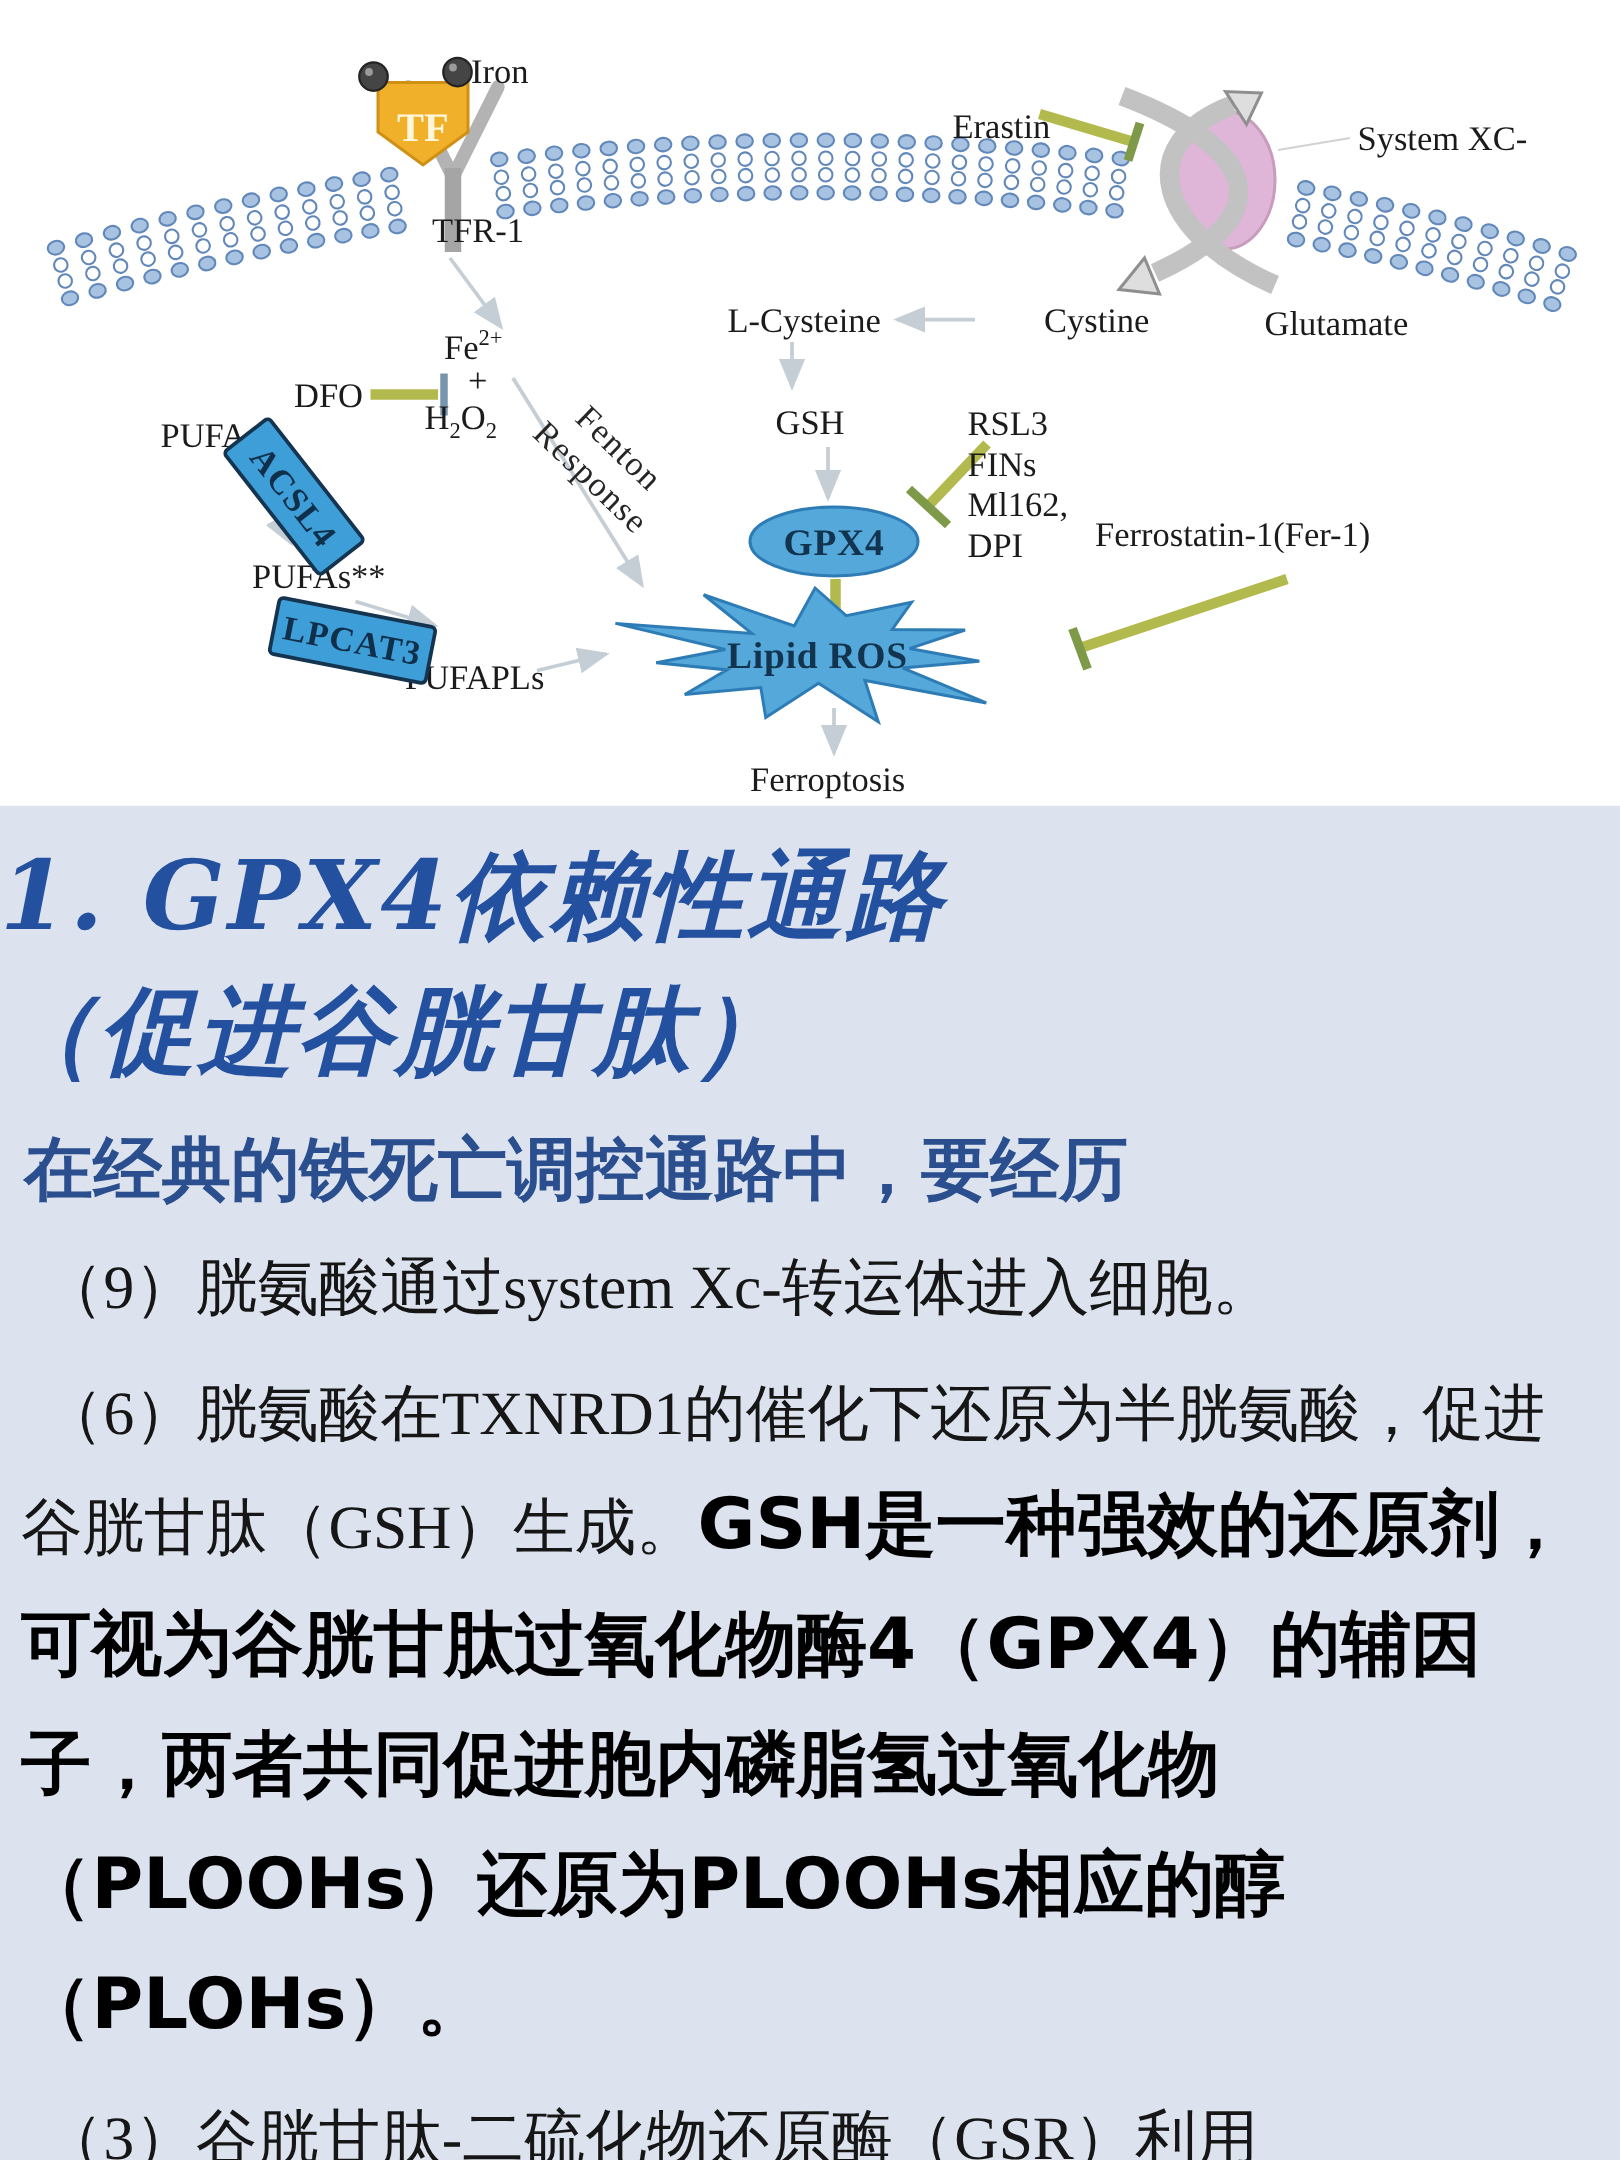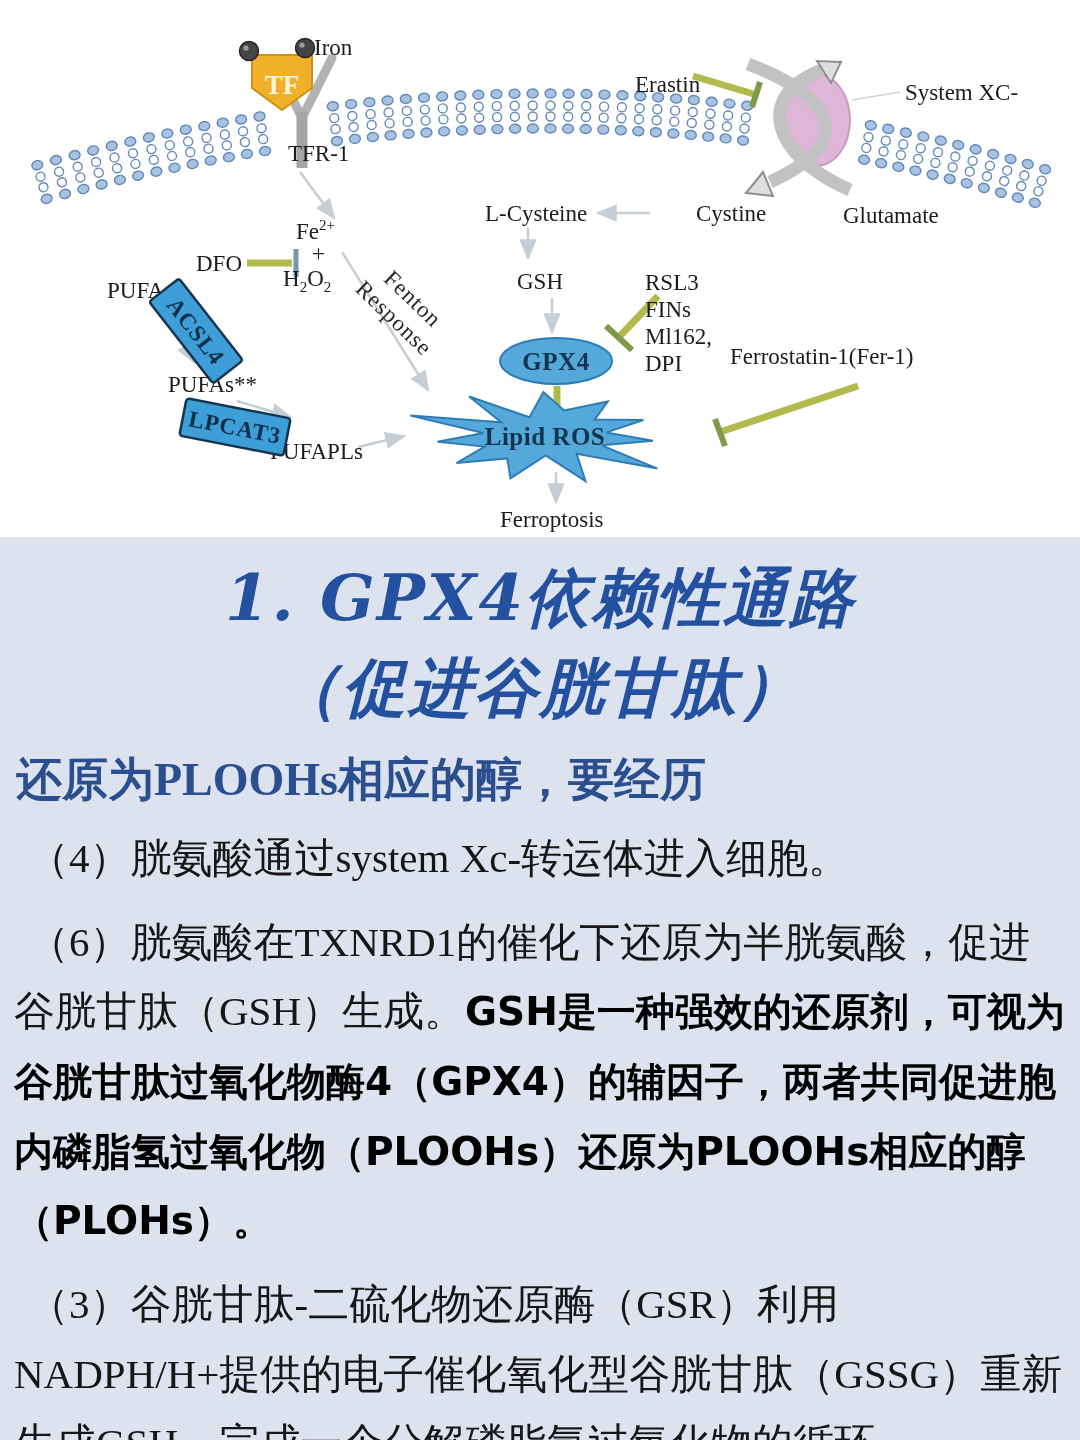--- a/index.html
+++ b/index.html
@@ -17,26 +17,26 @@
   .light-arrow{stroke:#c5ced5;stroke-width:2.5;fill:none}
   .pointer-line{stroke:#d2d2d2;stroke-width:1.5;fill:none}
   .inhib{stroke:#b2ba4e;stroke-width:7;stroke-linecap:butt}
   .inhib-cap{stroke:#7e9a49;stroke-width:6}
   .inhib-cap-slate{stroke:#5c7f90;stroke-width:6}
   .inhib-cap-steel{stroke:#7796ad;stroke-width:5}
   .cres{stroke:#c2c2c2;stroke-width:13;fill:none}
   .cres-head{fill:#dedede;stroke:#8f8f8f;stroke-width:2}
   .enzyme-box{fill:#3e9ed8;stroke:#14344f;stroke-width:2.5}
   .blue-node{fill:#55a8da;stroke:#2e7cb5;stroke-width:2}
-  .title{text-align:center;color:#2450a0;font-weight:bold;font-style:italic;
+  .title{text-align:left;color:#2450a0;font-weight:bold;font-style:italic;
     font-family:"DejaVu Serif","Liberation Serif",serif;font-size:64px;line-height:1.4;letter-spacing:2px}
   .heading{color:#2b4f8e;font-weight:bold;font-size:46px;line-height:1.3;padding:18px 16px 0}
   .body-p{font-size:41px;line-height:1.7;color:#161616;padding:0 14px;margin-top:14px;text-indent:14px}
   .body-p .bold-run{font-weight:bold;color:#000;
-    font-family:"DejaVu Sans","Liberation Sans",sans-serif;font-size:39px}
+    font-family:"DejaVu Sans","Liberation Sans",sans-serif;font-size:47px}
 </style>
 </head>
 <body>
 
 <div class="diagram-section">
 <svg id="pathway-svg" width="1080" height="537" viewBox="0 0 1080 537">
   <defs>
     <marker id="m-arr" markerWidth="11" markerHeight="9" refX="7.5" refY="3.5" orient="auto">
       <path d="M0,0 L8.5,3.5 L0,7 Z" fill="#c5ced5"></path>
     </marker>
@@ -434,17 +434,17 @@
 
   <text x="500" y="527" font-size="25">Ferroptosis</text>
 </svg>
 </div>
 
 <div class="text-section">
   <div class="title">
     <div>1. GPX4依赖性通路</div>
     <div>（促进谷胱甘肽）</div>
   </div>
-  <div class="heading">还原为PLOOHs相应的醇，要经历</div>
-  <p class="body-p">（4）胱氨酸通过system Xc-转运体进入细胞。</p>
+  <div class="heading">在经典的铁死亡调控通路中，要经历</div>
+  <p class="body-p">（9）胱氨酸通过system Xc-转运体进入细胞。</p>
   <p class="body-p"><span>（6）胱氨酸在TXNRD1的催化下还原为半胱氨酸，促进谷胱甘肽（GSH）生成。</span><span class="bold-run">GSH是一种强效的还原剂，可视为谷胱甘肽过氧化物酶4（GPX4）的辅因子，两者共同促进胞内磷脂氢过氧化物（PLOOHs）还原为PLOOHs相应的醇（PLOHs）。</span></p>
   <p class="body-p">（3）谷胱甘肽-二硫化物还原酶（GSR）利用NADPH/H+提供的电子催化氧化型谷胱甘肽（GSSG）重新生成GSH，完成一个分解磷脂氢过氧化物的循环。</p>
 </div>
 
 </body></html>

